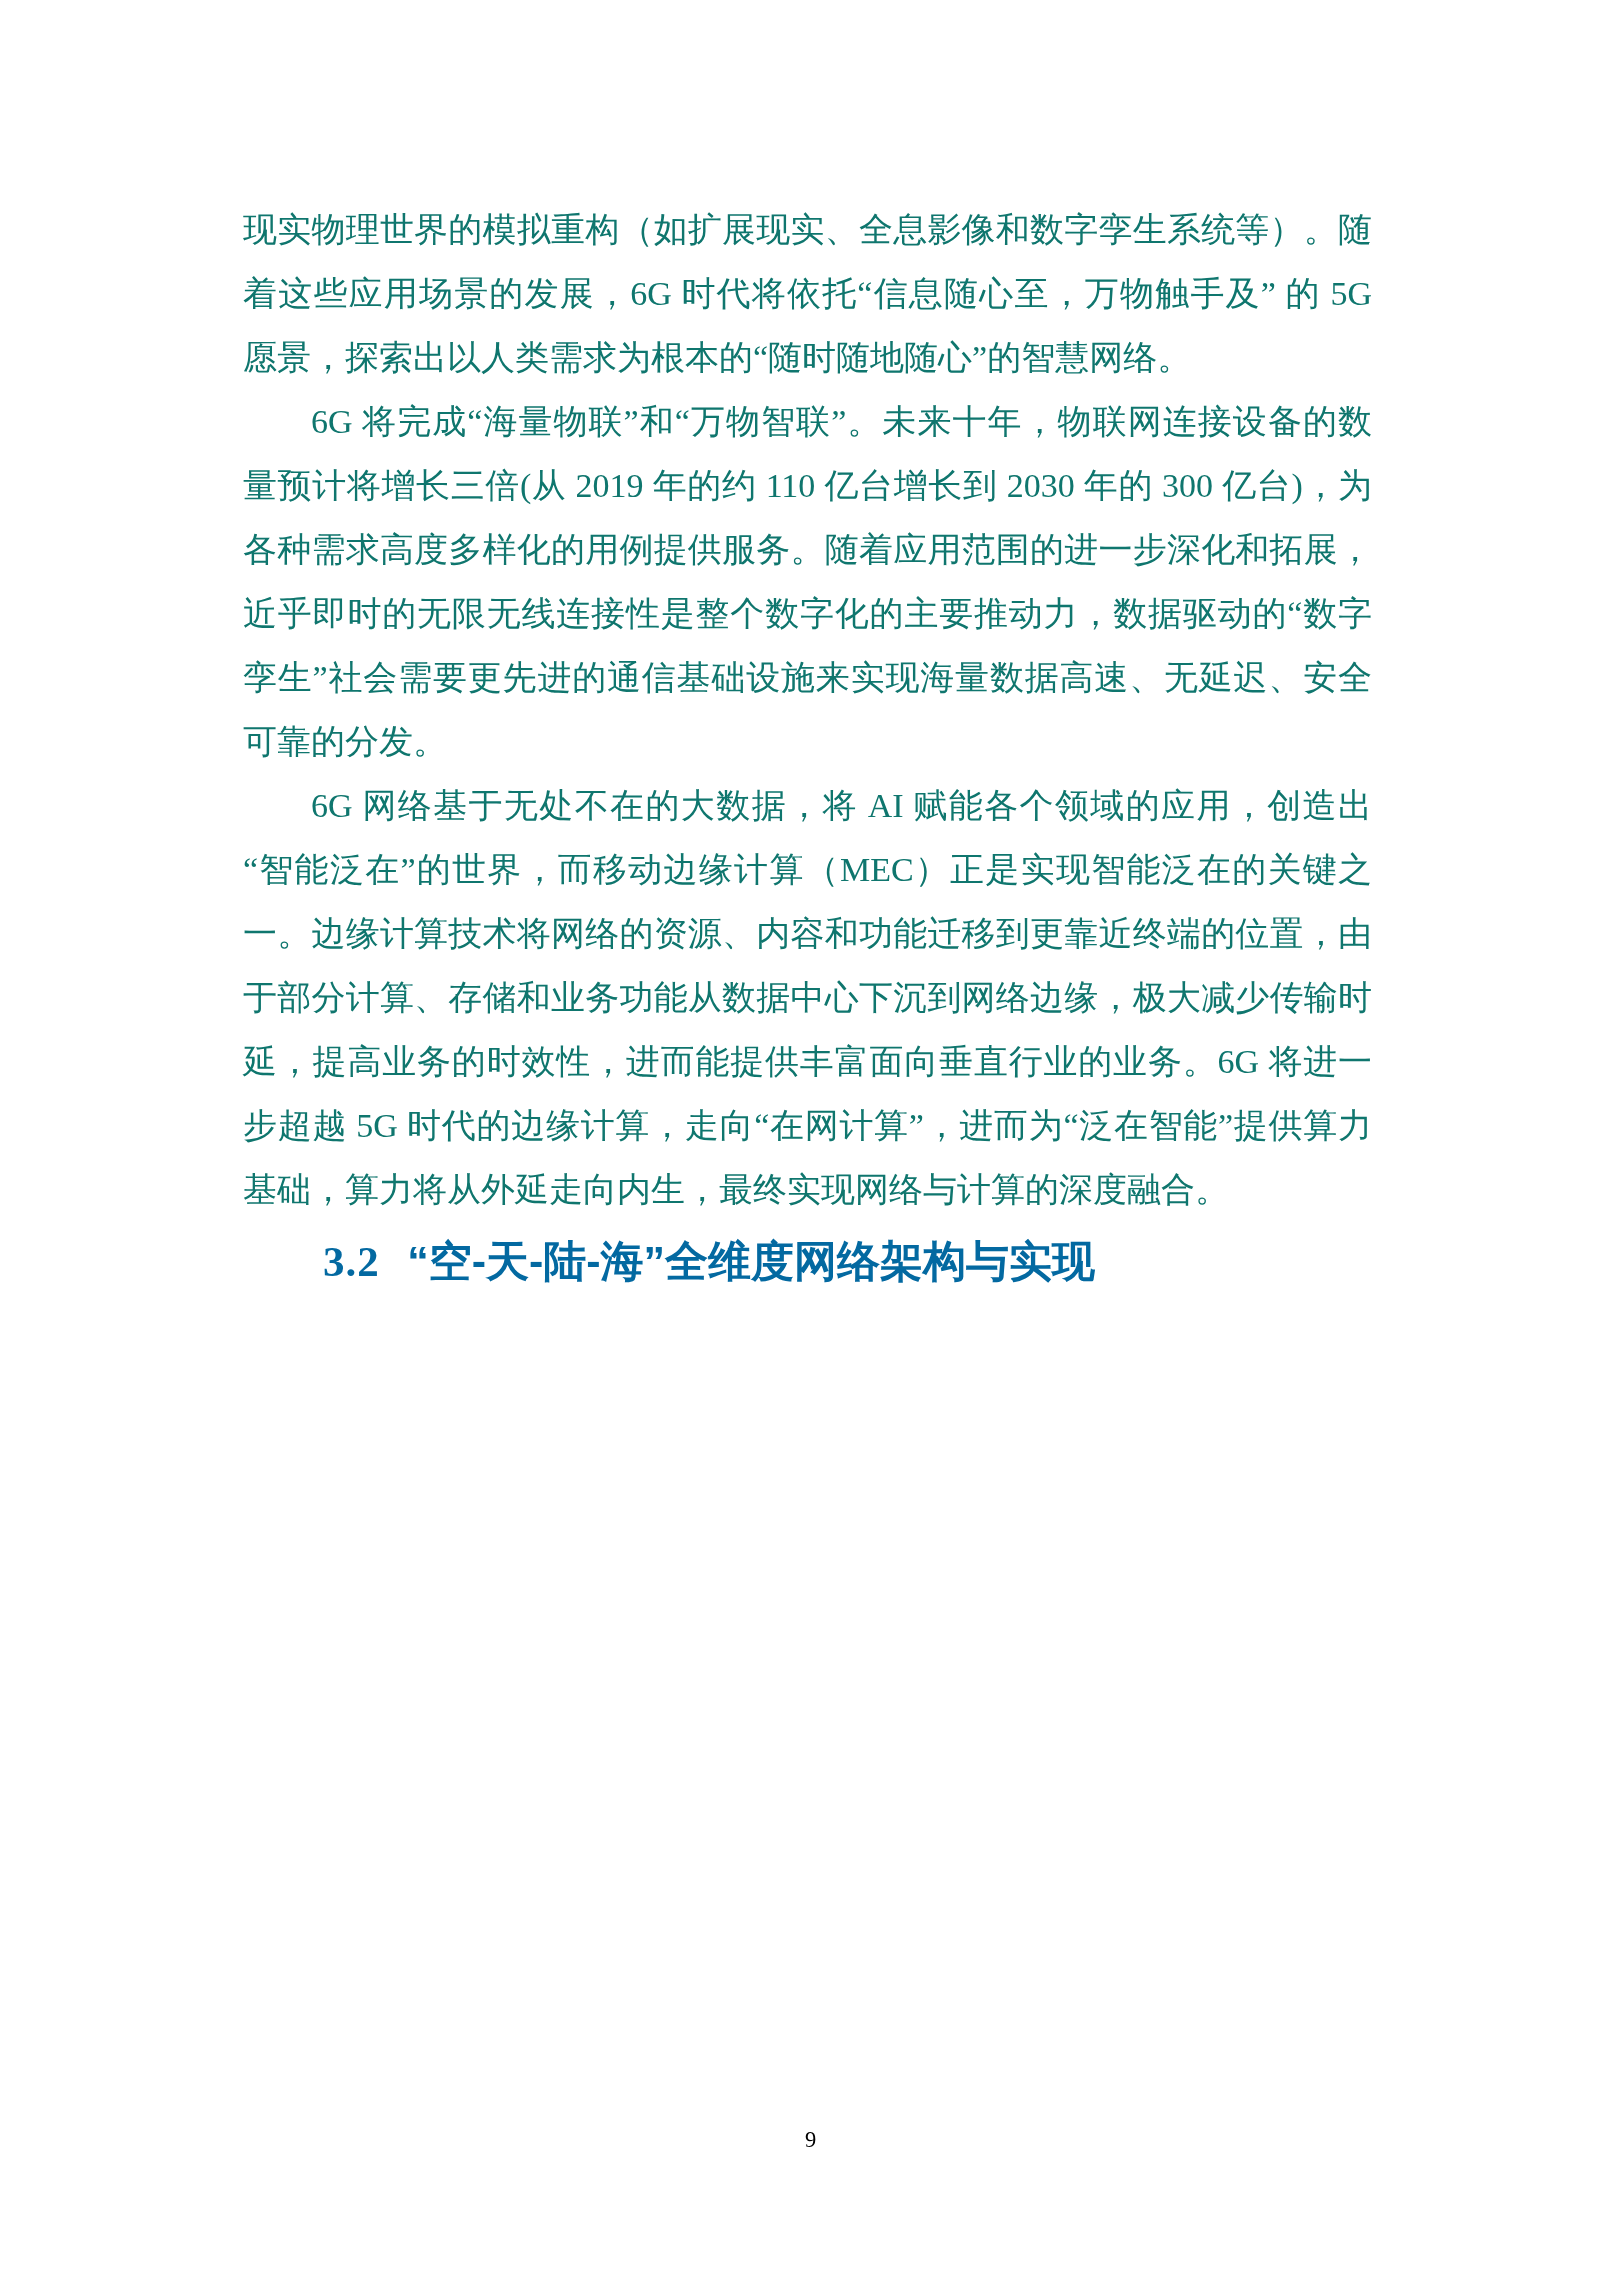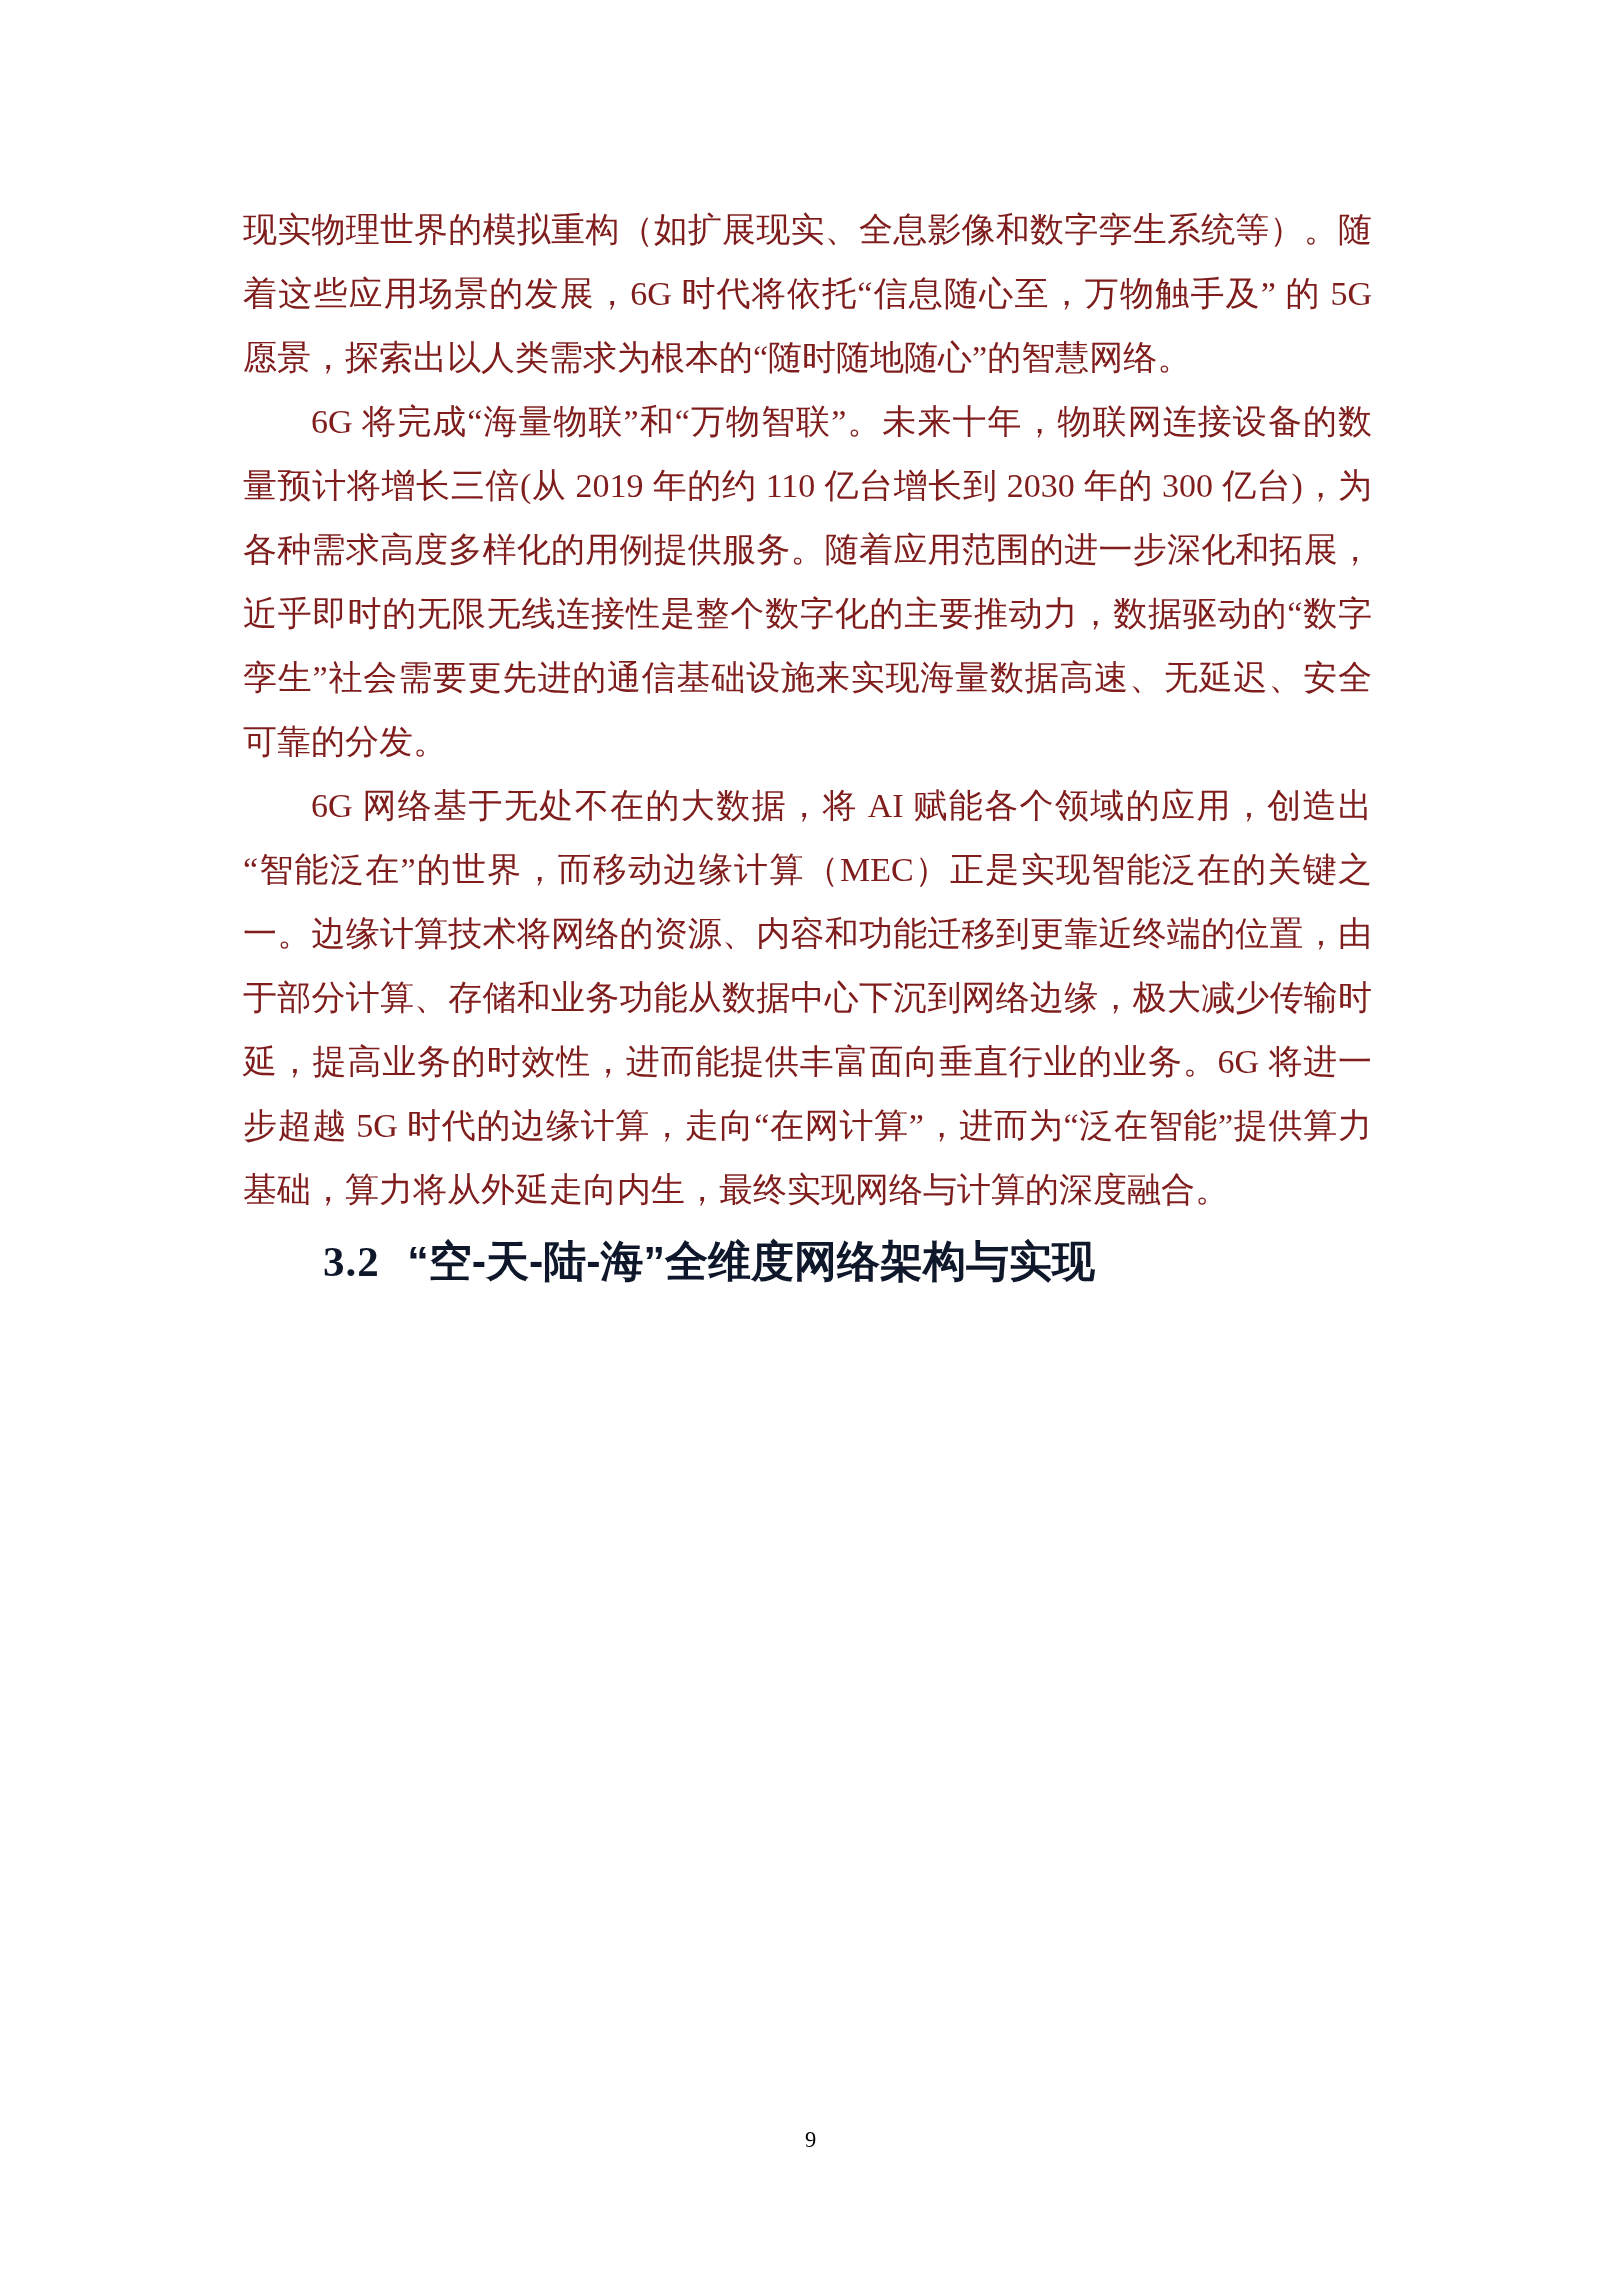--- a/index.html
+++ b/index.html
@@ -25,34 +25,34 @@
     position: absolute;
     left: 243px;
     top: 198px;
     width: 1129px;
   }
   .body-para {
     margin: 0;
     font-family: "Liberation Serif", "DejaVu Serif", serif;
     font-size: 34px;
     line-height: 64px;
-    color: #7f1d1d;
+    color: #0f766e;
     text-align: justify;
     text-justify: inter-ideograph;
   }
   .body-para.indent {
     text-indent: 2em;
   }
   .section-heading {
     margin: 8.8px 0 19.6px 0;
     padding-left: 80px;
     font-size: 43px;
     line-height: 61px;
     font-weight: bold;
-    color: #0f172a;
+    color: #0369a1;
     white-space: nowrap;
   }
   .heading-number {
     font-family: "Liberation Serif", "DejaVu Serif", serif;
     margin-right: 27.4px;
     letter-spacing: 1px;
   }
   .heading-title {
     font-family: "Liberation Sans", "DejaVu Sans", sans-serif;
   }

